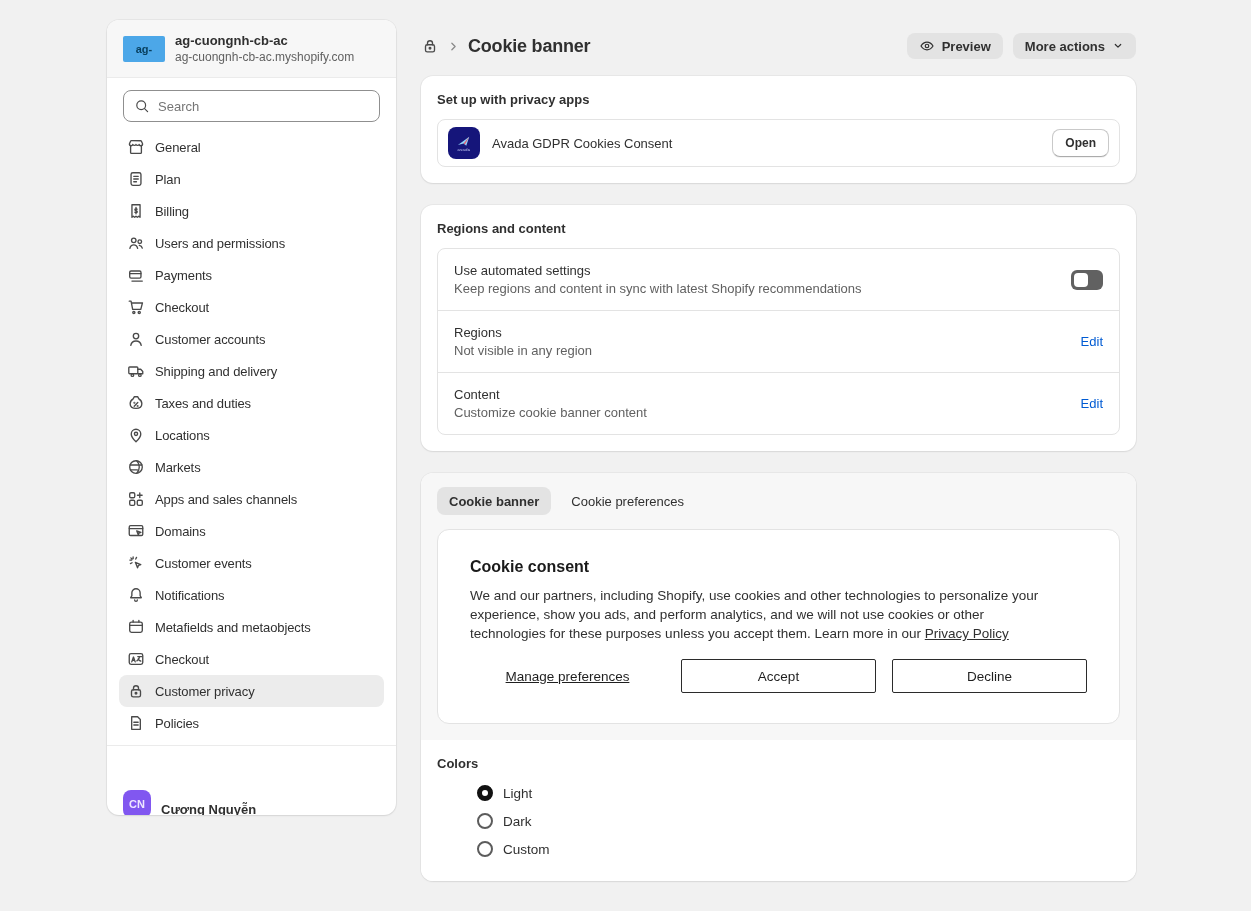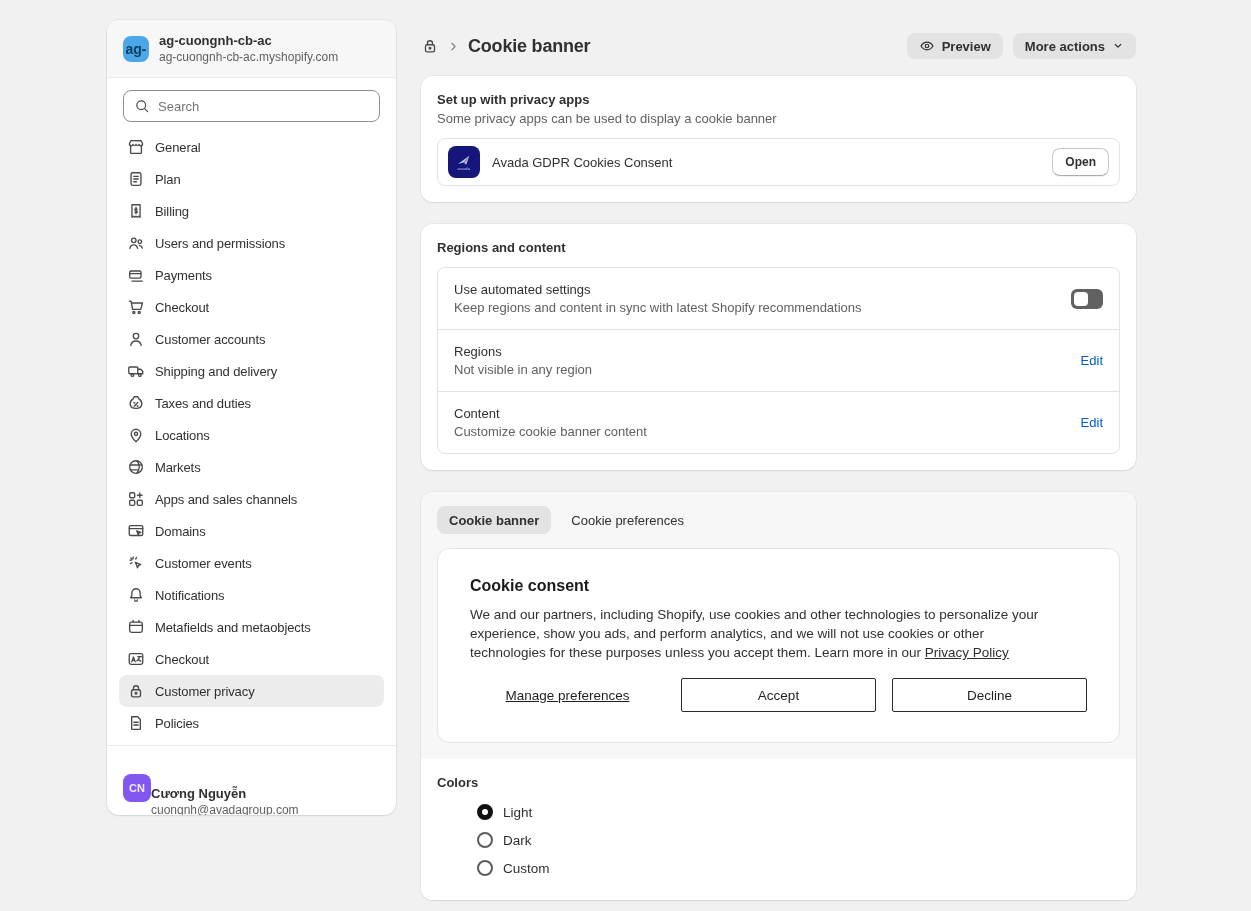--- a/index.html
+++ b/index.html
@@ -18,23 +18,23 @@
     position:absolute; left:107px; top:20px; width:289px; height:795px;
     background:#fff; border-radius:12px;
     box-shadow:0 1px 2px rgba(0,0,0,.08), 0 0 0 1px rgba(0,0,0,.045);
     display:flex; flex-direction:column; overflow:hidden;
   }
   .store-header {
     background:#f7f7f7; border-bottom:1px solid #ebebeb;
     padding:13px 16px; display:flex; align-items:center; gap:10px;
   }
   .store-avatar {
-    width:26px; height:26px; border-radius:8px; background:var(--store-avatar-bg,#4ca7e8);
+    width:42px; height:26px; border-radius:2px; background:var(--store-avatar-bg,#4ca7e8);
     display:flex; align-items:center; justify-content:center;
-    font-size:14px; font-weight:700; color:#09405f;
+    font-size:11px; font-weight:700; color:#09405f;
   }
   .store-name { font-size:13px; font-weight:700; line-height:15px; }
   .store-domain { font-size:12px; color:#616161; margin-top:2px; }
 
   .search-wrap { padding:12px 16px 5px; }
   .search-box {
     height:32px; border:1px solid #8f8f8f; border-radius:8px; background:#fff;
     display:flex; align-items:center; gap:8px; padding:0 10px;
   }
   .search-box input {
@@ -46,21 +46,21 @@
   .nav { padding:4px 12px 6px; }
   .nav-item {
     height:32px; border-radius:8px; padding:0 8px;
     display:flex; align-items:center; gap:10px; cursor:pointer;
   }
   .nav-item.active { background:#ececec; }
   .nav-label { font-size:13px; font-weight:500; color:#303030; letter-spacing:-.1px; }
 
   .user-footer {
     margin-top:auto; border-top:1px solid #ebebeb;
-    padding:12px 16px; display:flex; align-items:center; 
+    padding:28px 16px; display:flex; align-items:center; gap:10px;
   }
   .user-avatar {
     width:28px; height:28px; border-radius:8px; background:var(--user-avatar-bg,#8157f0);
     display:flex; align-items:center; justify-content:center;
     font-size:11px; font-weight:700; color:#efe7ff;
   }
   .user-name { font-size:13px; font-weight:700; line-height:15px;margin-top:28px; }
   .user-email { font-size:12px; color:#616161; margin-top:2px; }
 
   
@@ -354,21 +354,20 @@
         <span>More actions</span>
         <svg class="ic" width="12" height="12" viewBox="0 0 20 20" style="stroke:#303030;stroke-width:2">
             <path d="M5.5 7.5 10 12l4.5-4.5"></path>
           </svg>
       </button>
     </div>
   </div>
 
   <section class="card card-pad card-apps">
     <h3>Set up with privacy apps</h3>
-    <p class="sub">Some privacy apps can be used to display a cookie banner</p>
     <div class="app-row">
       <div class="avada-logo">
         <svg width="18" height="14" viewBox="0 0 20 16">
           <path d="M3 12.5 16 3l-3.4 10.5-3-2.6L3 12.5Z" fill="#8ed2f8"></path>
           <path d="M16 3l-6.4 7.9 1.4 1.2L16 3Z" fill="#e8566d"></path>
         </svg>
         <span class="word">avada</span>
       </div>
       <span class="app-name">Avada GDPR Cookies Consent</span>
       <button class="btn-open">Open</button>

